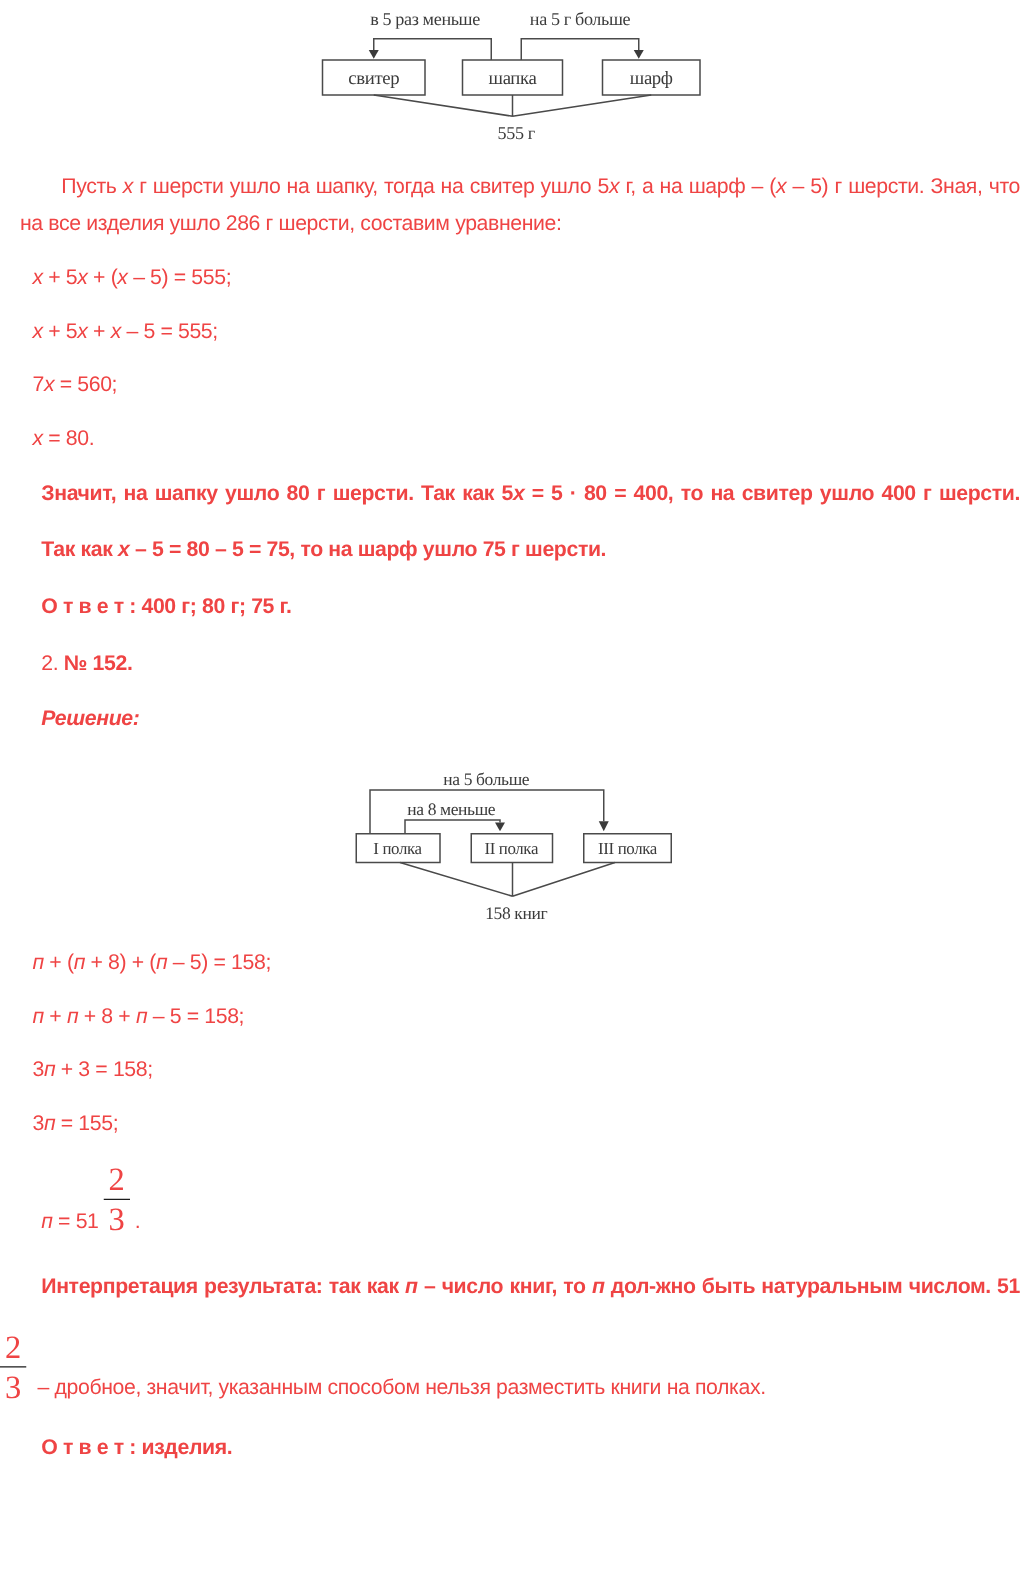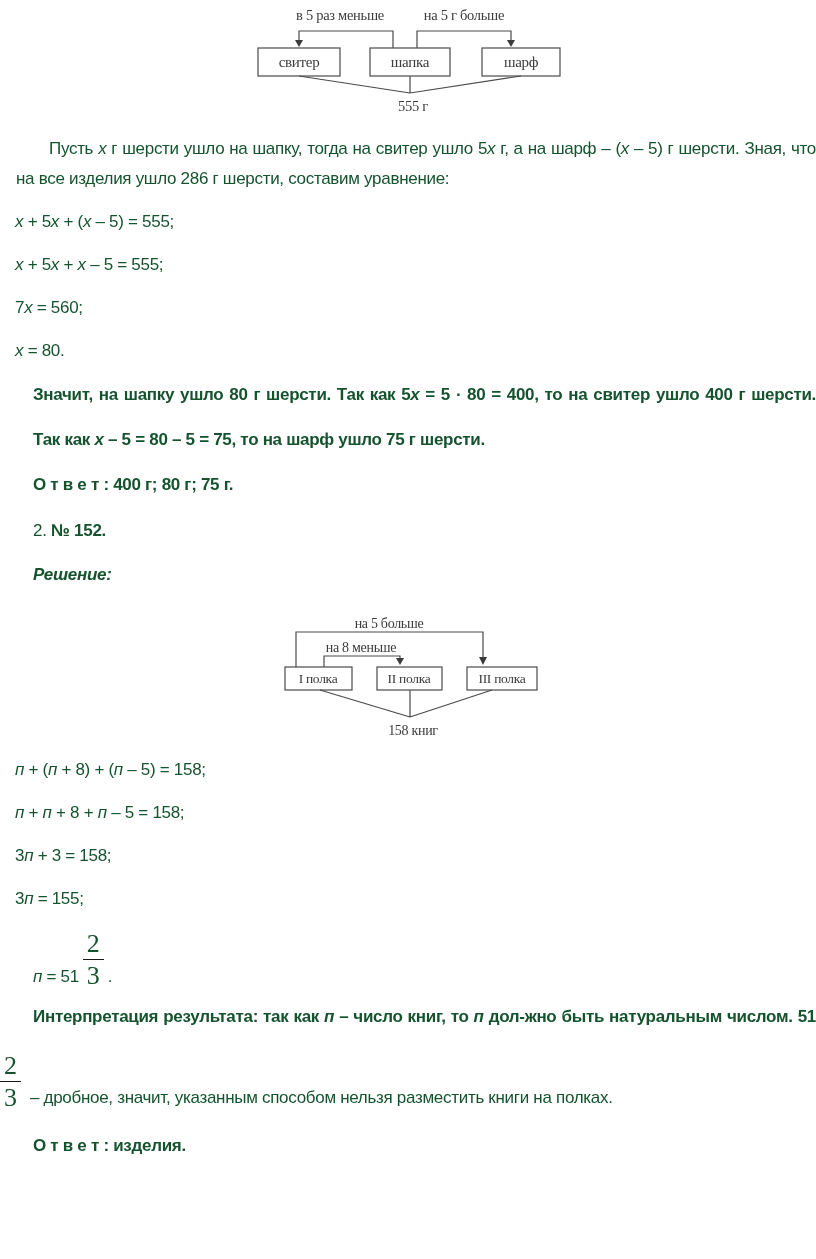--- a/index.html
+++ b/index.html
@@ -4,31 +4,31 @@
 <style>
   html,body{margin:0;padding:0;background:#ffffff;}
   .page{
     position:relative;
     width:816px;height:1259px;
     background:#ffffff;
     overflow:hidden;
     font-family:"Liberation Sans",sans-serif;
     font-size:17px;
     letter-spacing:-0.3px;
-    color:#14532d;
+    color:#ef4444;
   }
   .dgram{display:block;}
   .d1{margin-top:0;}
   .d2{margin-top:17px;}
   .para{margin:16px 0 0 0;}
   .para .l{line-height:30px;margin-left:16px;}
   .j{text-align:justify;text-align-last:justify;}
   .tline{line-height:30px;margin:15px 0 0 0;font-weight:bold;}
   .tline.j1{text-align:justify;text-align-last:justify;}
-  .eq{line-height:30px;margin:13px 0 0 0;padding-left:15px;}
+  .eq{line-height:30px;margin:13px 0 0 0;padding-left:26px;}
   .indent{text-indent:33px;}
   .head{font-weight:normal;}
   b{font-weight:bold;}
   i{font-style:italic;}
   
   .fracline{display:flex;align-items:flex-end;margin:16px 0 0 0;padding-left:33px;}
   .fracline2{display:flex;align-items:flex-end;margin:20px 0 0 0;padding-left:0;}
   .frac{
     display:inline-flex;flex-direction:column;align-items:center;
     font-family:"Liberation Serif",serif;font-size:26px;letter-spacing:0;
@@ -117,21 +117,21 @@
   <div class="fracline">
     <span class="fl-text"><i>п</i> = 51</span>
     <span class="frac">
       <span>2</span>
       <span class="fbar"></span>
       <span>3</span>
     </span>
     <span class="fl-text">.</span>
   </div>
 
-  <div class="tline j1 indent" style="margin-top:12px">Интерпретация результата: так как <i>п</i> – число книг, то <i>п</i> дол-жно быть натуральным числом. 51</div>
+  <div class="tline j1 indent" style="margin-top:24px">Интерпретация результата: так как <i>п</i> – число книг, то <i>п</i> дол-жно быть натуральным числом. 51</div>
 
   <div class="fracline2">
     <span class="frac" style="margin-left:0">
       <span>2</span>
       <span class="fbar"></span>
       <span>3</span>
     </span>
     <span class="fl-text" style="margin-left:5px">– дробное, значит, указанным способом нельзя разместить книги на полках.</span>
   </div>
 

